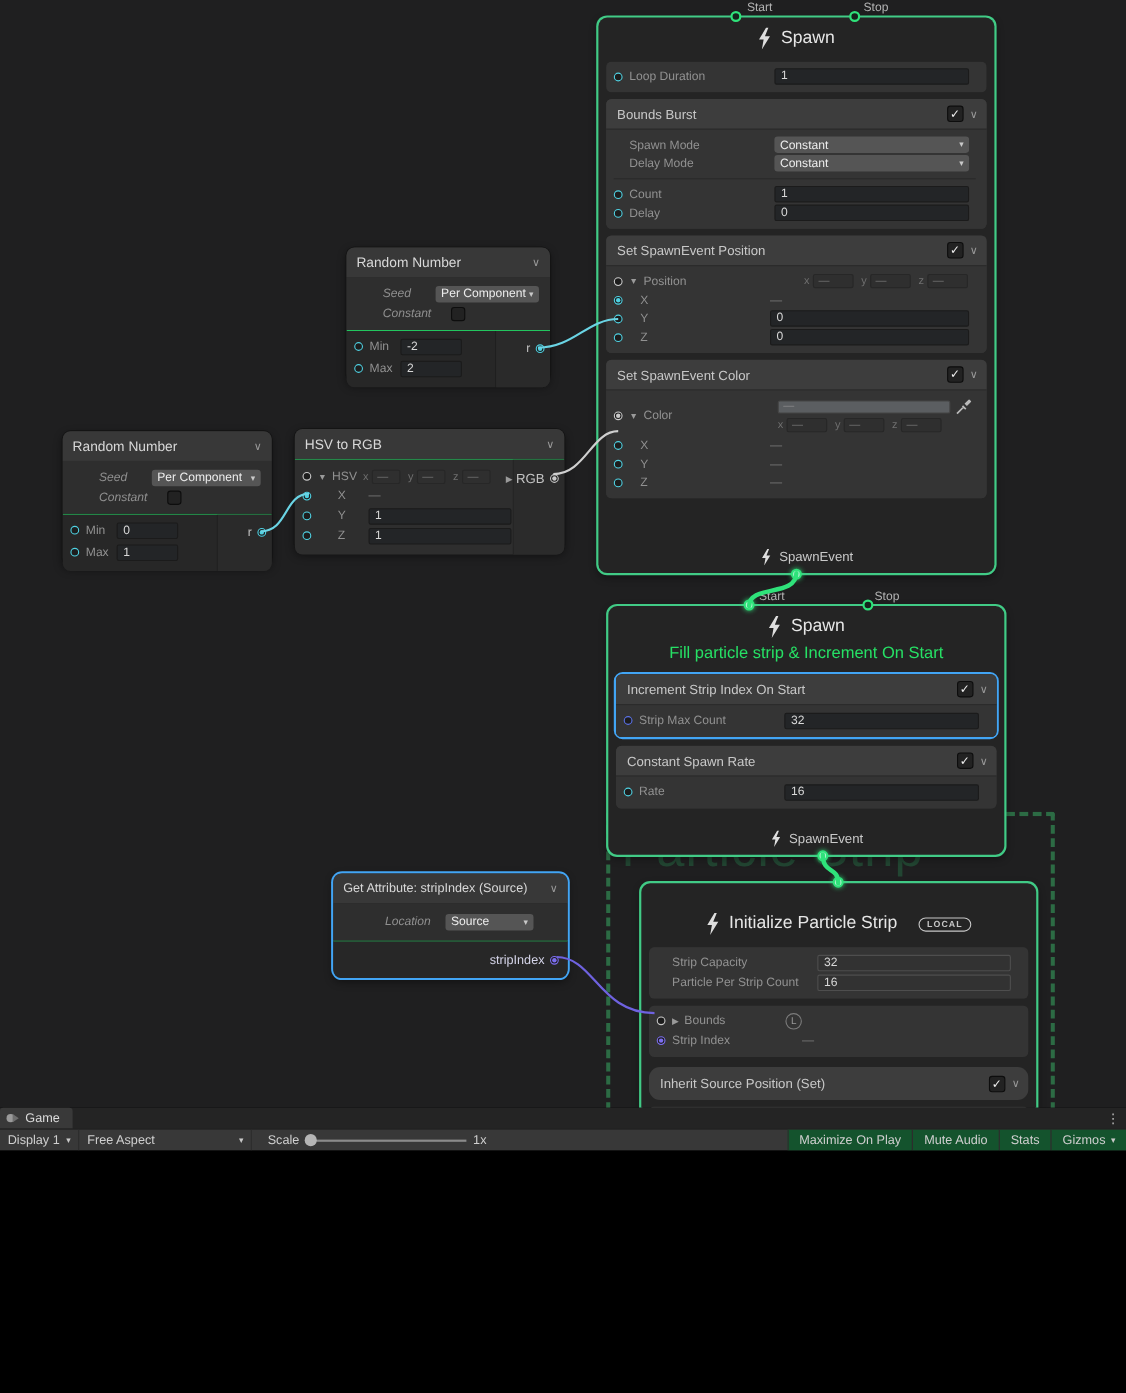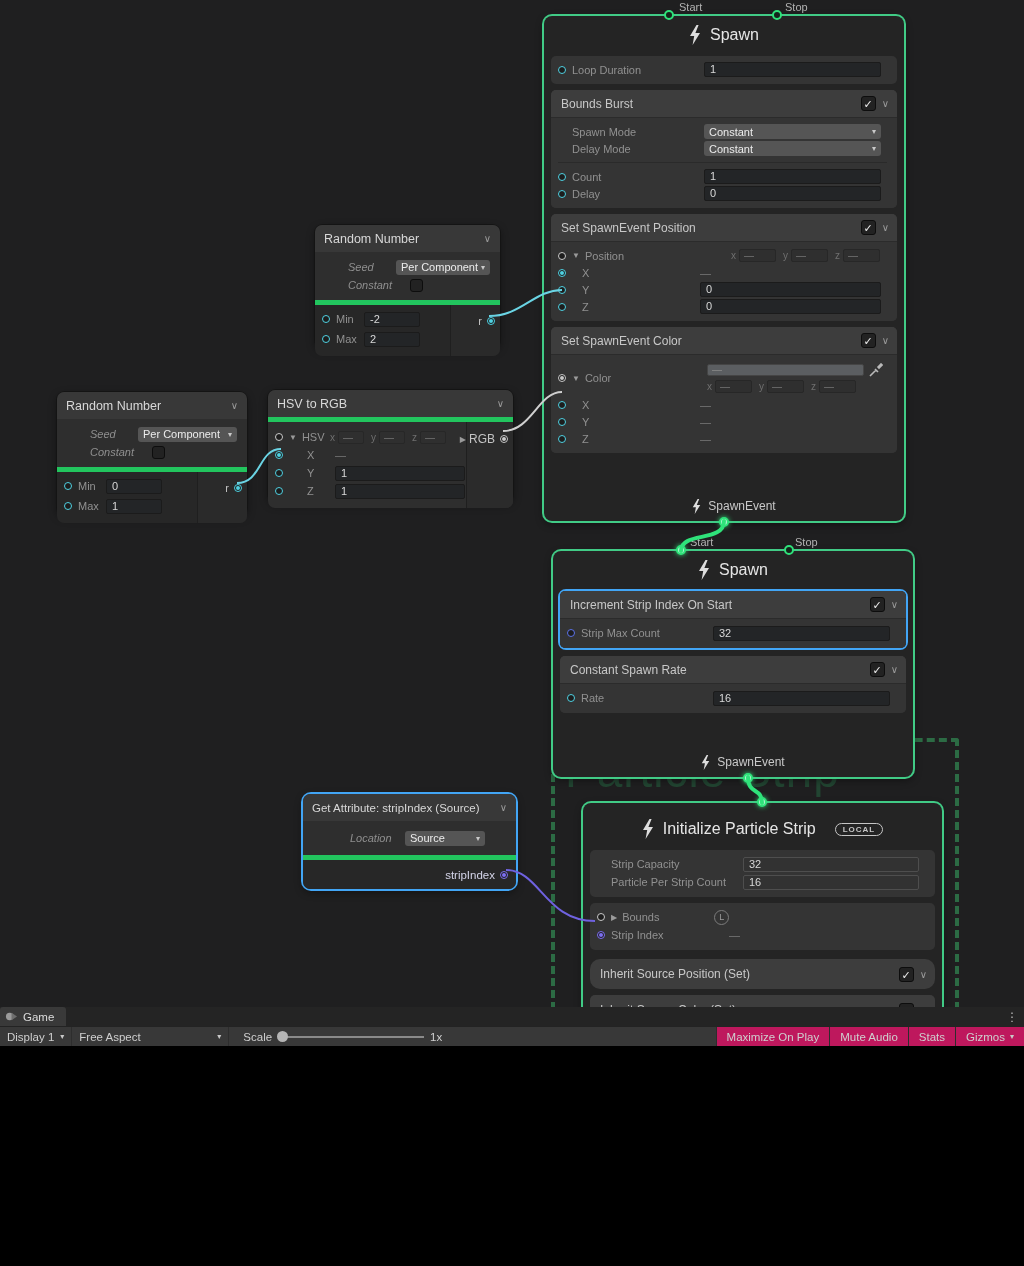--- a/index.html
+++ b/index.html
@@ -62,38 +62,38 @@
   .flow-label { position:absolute; color:#b2b2b2; font-size:11px; z-index:12; }
 
   .bolt { flex:none; }
 
   .badge-local { margin-left:10px; border:1px solid #c6c6c6; border-radius:8px; color:#c6c6c6; font-size:8px; letter-spacing:1px; padding:1px 7px; font-weight:bold; }
   .lcirc { width:15px; height:15px; border:1.5px solid #7c7c7c; border-radius:50%; color:#9a9a9a; font-size:9px; line-height:12px; text-align:center; flex:none; margin-right:6px; }
 
   
   .op-header { height:27px; display:flex; align-items:center; padding:0 9px; color:#d8d8d8; font-size:12.5px; background:#383838; border-radius:7px 7px 0 0; flex:none; }
   .op-body { background:#2e2e2e; padding:6px 8px 6px 7px; flex:none; }
-  .op-bottom { background:#272727; border-top:5px solid #22c55e; border-radius:0 0 7px 7px; position:relative; padding:5px 0 8px 7px; flex:1; }
+  .op-bottom { background:#272727; border-top:1px solid #22c55e; border-radius:0 0 7px 7px; position:relative; padding:5px 0 8px 7px; flex:1; }
   .op-out { position:absolute; right:0; top:0; bottom:0; background:#2a2a2a; border-left:1px solid #1f1f1f; border-radius:0 0 7px 0; display:flex; align-items:flex-start; justify-content:flex-end; padding:10px 5px 0 0; }
   .op-outrow { display:flex; align-items:center; }
   .op-outlabel { color:#c3c3c3; font-size:11px; margin-right:5px; }
   .op-row { display:flex; align-items:center; height:18px; }
   .op-label { color:#8f8f8f; font-size:11px; flex:0 0 48px; margin-left:26px;font-style:italic; }
   .minirow-flex { display:flex; align-items:center; }
 
   
   #wires { position:absolute; left:0; top:0; z-index:40; pointer-events:none; }
 
   
   #gv-tabs { position:absolute; left:0; top:1007px; width:1024px; height:19px; background:#242424; z-index:100; display:flex; align-items:stretch; }
   .gv-tab { display:flex; align-items:center; gap:5px; background:#393939; padding:0 12px 0 5px; color:#dcdcdc; font-size:11.5px; border-radius:3px 3px 0 0; }
   .kebab { margin-left:auto; color:#bbb; font-size:12px; padding:0 6px; display:flex; align-items:center; }
   #gv-controls { position:absolute; left:0; top:1026px; width:1024px; height:20px; background:#383838; border-top:1px solid #232323; z-index:100; display:flex; align-items:center; color:#cfcfcf; font-size:11.5px; }
   .tb-dd { display:flex; align-items:center; padding:0 7px; height:100%; border-right:1px solid #2d2d2d; gap:6px; }
-  .tb-btn { display:flex; align-items:center; padding:0 10px; height:100%; border-left:1px solid #2d2d2d; background:#be185d; gap:5px;justify-content:center; }
+  .tb-btn { display:flex; align-items:center; padding:0 10px; height:100%; border-left:1px solid #2d2d2d; background:#14532d; gap:5px;justify-content:center; }
   .tb-arrow { color:#c9c9c9; font-size:8px; }
   .scale-wrap { display:flex; align-items:center; margin-left:14px; gap:6px; }
   .slider-track { width:146px; height:2px; background:#8a8a8a; position:relative; }
   .slider-knob { position:absolute; left:-1px; top:-5px; width:11px; height:11px; border-radius:50%; background:#b5b5b5; }
   #game-black { position:absolute; left:0; top:1046px; width:1024px; height:220px; background:#000; z-index:100; }
 </style>
 </head>
 <body>
 
 <svg width="0" height="0" style="position:absolute">
@@ -402,20 +402,21 @@
     <span class="flow-label" style="left:795px; top:536px;">Stop</span>
     <div class="node sel-green" style="left:553px; top:551px; width:360px; height:226px;">
       <span class="flow-port filled" style="left:123px; top:-6px;"></span>
       <span class="flow-port" style="left:231px; top:-6px;"></span>
       <div class="ctx-title" style="margin-top:4px;">
         <svg class="bolt" width="12" height="20" viewBox="0 0 12 20">
             <use href="#boltbig"></use>
           </svg>
         <span>Spawn</span>
       </div>
+      <div class="ctx-comment">Fill particle strip &amp; Increment On Start</div>
 
       <div style="border:2px solid #42a5f5; border-radius:8px; margin:4px 5px 0 5px; flex:none;">
         <div class="block" style="margin:0;">
           <div class="block-header">
             <span>Increment Strip Index On Start</span>
             <span class="chk">✓</span>
             <span class="chev">∨</span>
           </div>
           <div class="block-body">
             <div class="prow prow18">
@@ -466,21 +467,21 @@
         </div>
       </div>
       <div class="op-bottom" style="display:flex; align-items:center; justify-content:flex-end; padding:0 8px 0 0;">
         <span class="op-outlabel" style="color:#d4d4e8; font-size:11.5px;">stripIndex</span>
         <span class="port purple filled" style="margin-right:0;"></span>
       </div>
     </div>
 
     <div class="node sel-green" style="left:583px; top:803px; width:359px; height:240px;">
       <span class="flow-port filled" style="left:174px; top:-6px;"></span>
-      <div class="ctx-title" style="margin-top:11px;">
+      <div class="ctx-title" style="margin-top:22px;">
         <svg class="bolt" width="12" height="20" viewBox="0 0 12 20">
             <use href="#boltbig"></use>
           </svg>
         <span>Initialize Particle Strip</span>
         <span class="badge-local">LOCAL</span>
       </div>
 
       <div class="block">
         <div class="block-body" style="border-top:none;">
           <div class="prow prow18">

